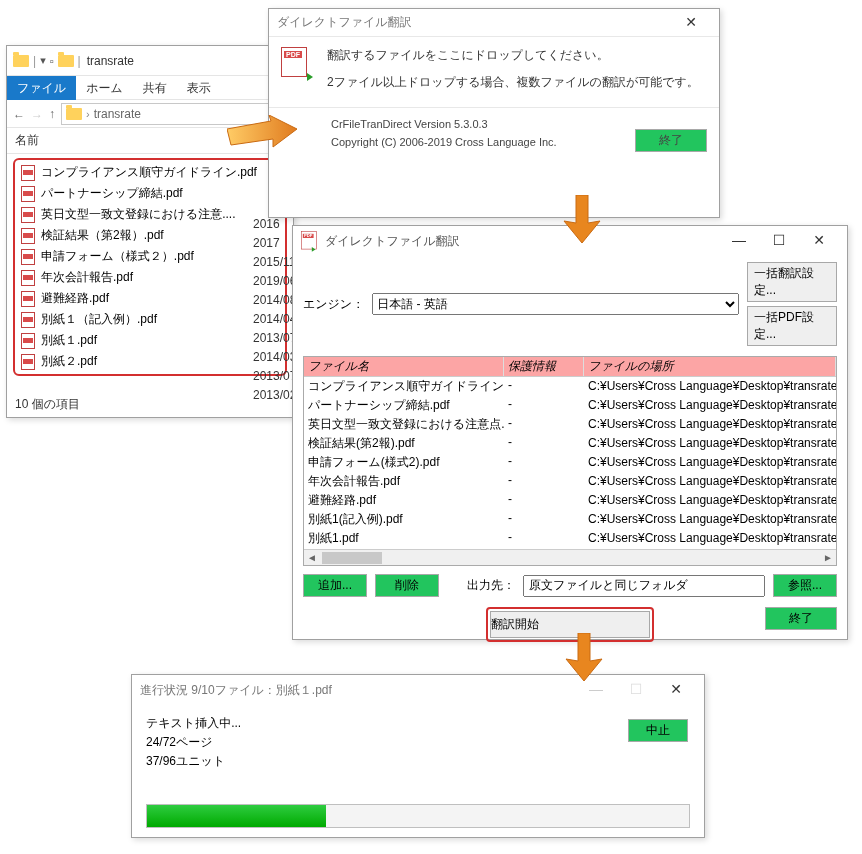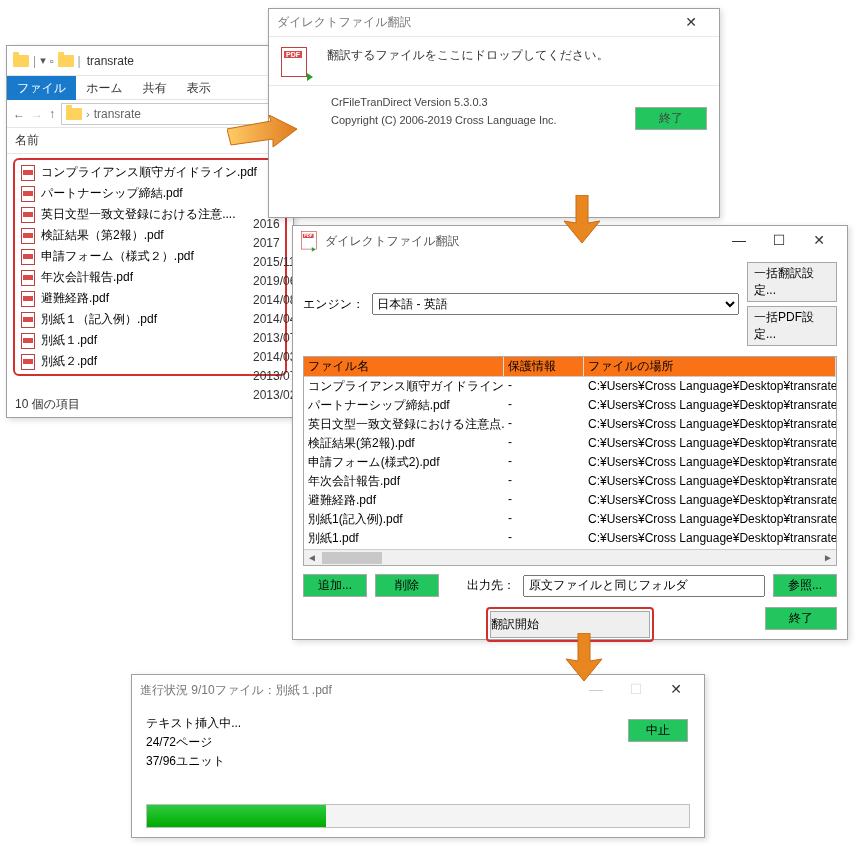--- a/index.html
+++ b/index.html
@@ -48,21 +48,21 @@
 
   
   #main { left: 292px; top: 225px; width: 556px; height: 415px; }
   #main .titlebar { color:#555; }
   .engine-row { display:flex; align-items:center; gap:8px; padding: 6px 10px; font-size:12px; }
   .engine-row select { flex:1; height:22px; font-size:12px; }
   .cfg-col { display:flex; flex-direction:column; gap:4px;border-radius:29px; }
   .cfg-btn { border:1px solid #a8a8a8; background:#efefef; font-size:12px; padding:2px 6px; width:90px; }
   .table { margin: 4px 10px 0; border:1px solid #aaa; height: 210px; overflow:hidden; position:relative; font-size:12px; }
   .thead, .trow { display:flex; }
-  .thead { border-bottom:1px solid #ccc; background:#f97316; }
+  .thead { border-bottom:1px solid #ccc; background:#fca5a5;font-style:italic; }
   .th, .td { padding:1px 4px; border-right:1px solid #ddd; white-space:nowrap; overflow:hidden; }
   .c1 { width: 200px; }
   .c2 { width: 80px; }
   .c3 { flex:1; }
   .trow .td { border-right:none; }
   .table-scroll { position:absolute; bottom:0; left:0; right:0; height:16px; background:#f0f0f0; border-top:1px solid #ccc; display:flex; align-items:center; }
   .hthumb { width:60px; height:12px; background:#c8c8c8; margin-left:2px; }
   .hsarrow { width:16px; text-align:center; color:#666; font-size:10px; }
   .bottom-row { display:flex; align-items:center; gap:8px; padding: 8px 10px 4px; font-size:12px; }
   .bottom-row input[type=text] { flex:1; height:22px; font-size:12px; padding:0 4px; }
@@ -183,20 +183,21 @@
         <div class="win-btn">✕</div>
       </div>
   </div>
   <div class="drop-body">
     <div class="pdf-app-ico">
         <div class="page"></div>
         <div class="arrow"></div>
       </div>
     <div class="drop-text">
       <p>翻訳するファイルをここにドロップしてください。</p>
+      <p>2ファイル以上ドロップする場合、複数ファイルの翻訳が可能です。</p>
     </div>
   </div>
   <div class="drop-footer">
     <div style="margin-left:48px;">CrFileTranDirect Version 5.3.0.3</div>
     <div style="margin-left:48px;">Copyright (C) 2006-2019 Cross Language Inc.</div>
     <div class="btn small end-btn">終了</div>
   </div>
 </div>
 
 <div id="main" class="window">

